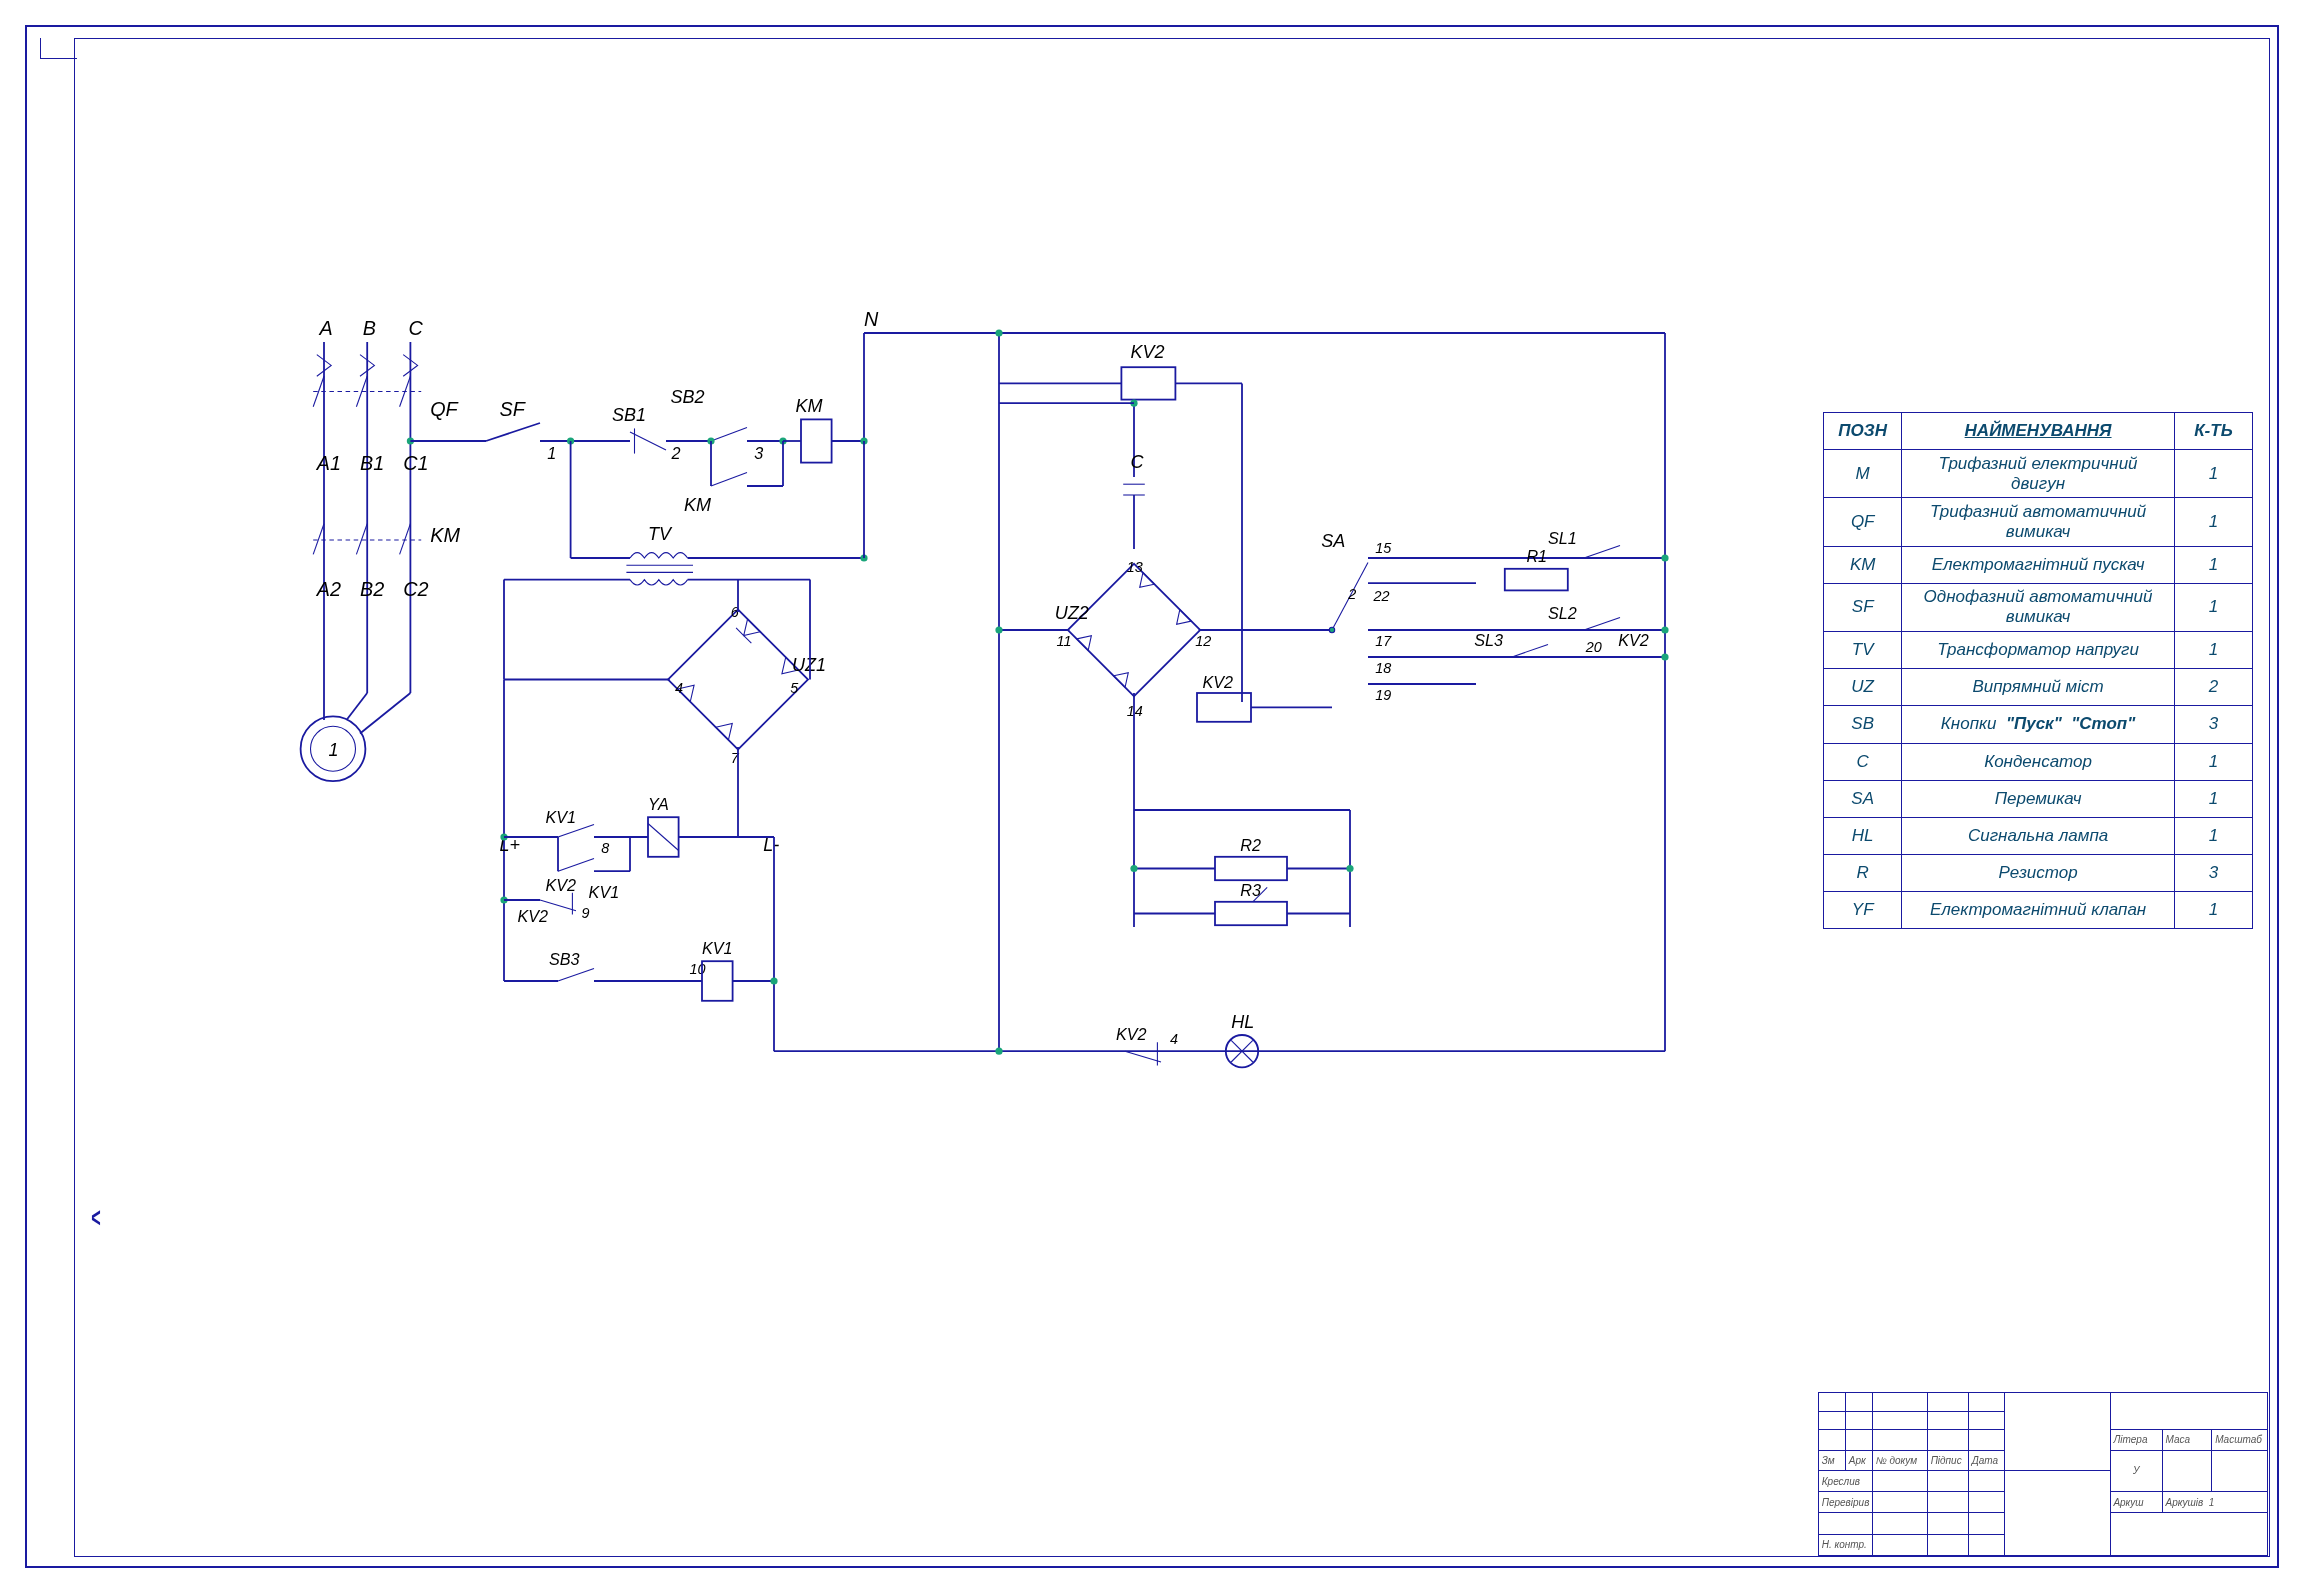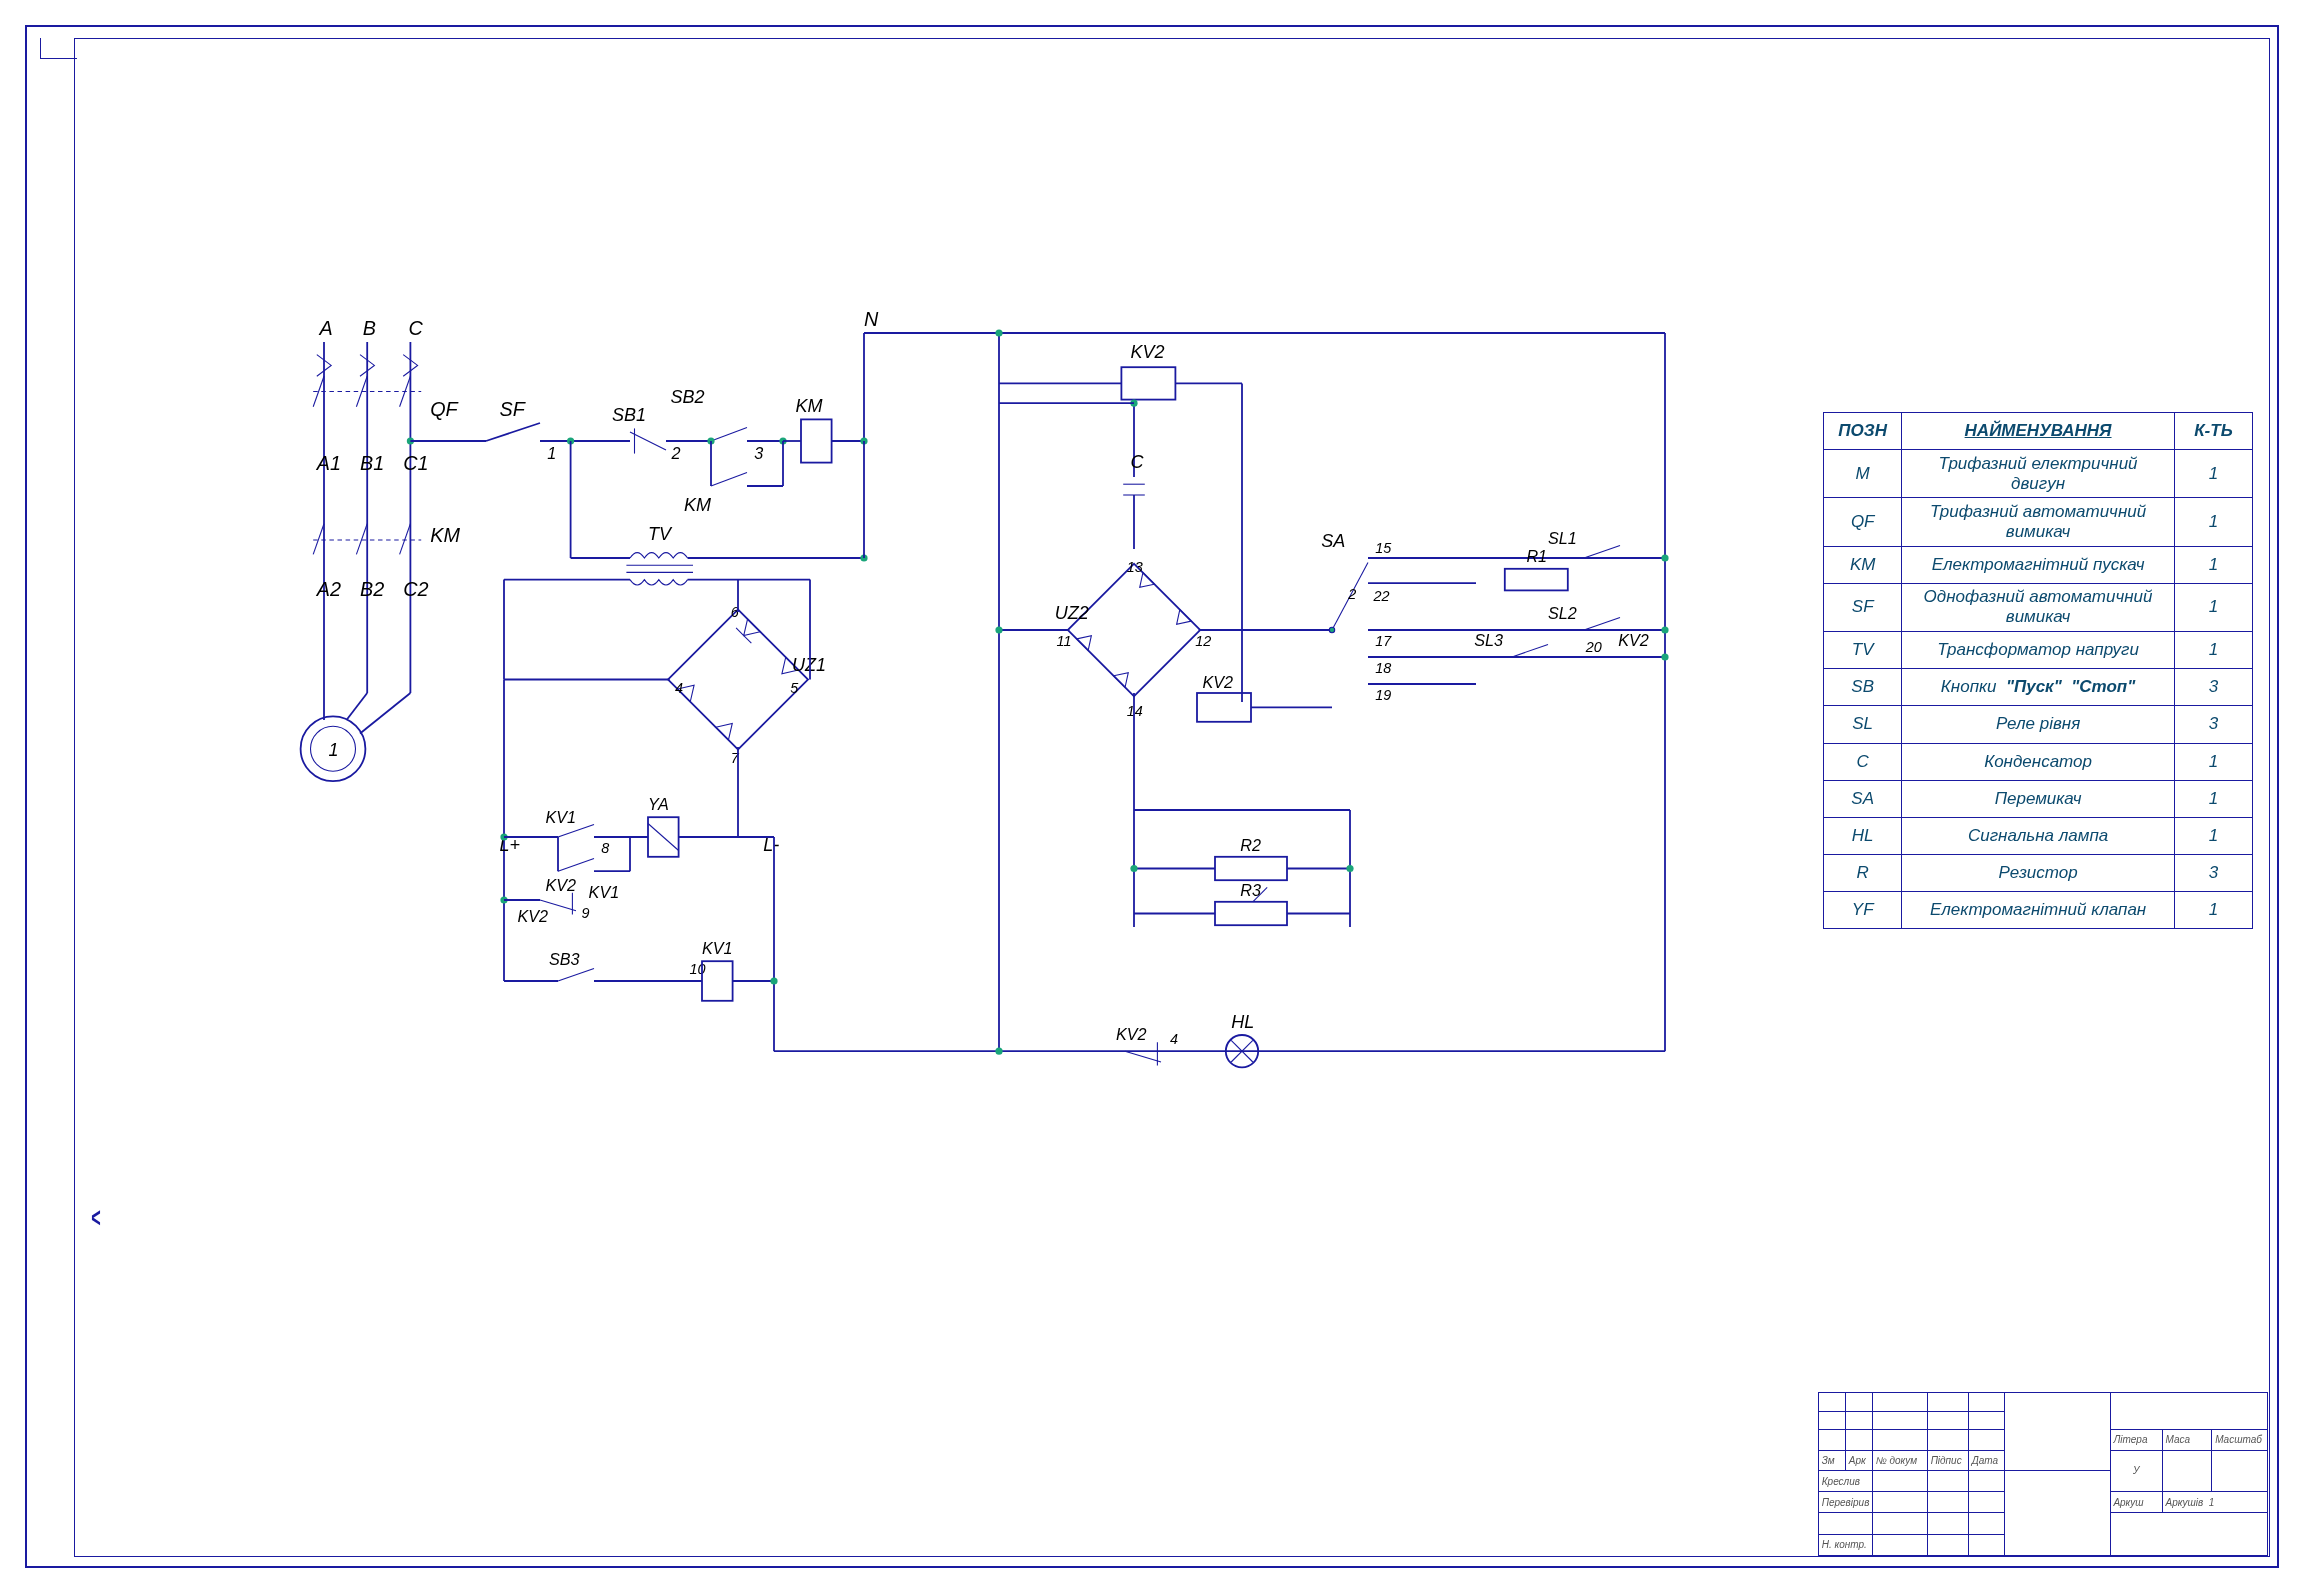--- a/index.html
+++ b/index.html
@@ -408,27 +408,27 @@
           <td style="font-style: italic;">SF</td>
           <td>Однофазний автоматичний вимикач</td>
           <td style="font-style: italic;">1</td>
         </tr>
         <tr>
           <td style="font-style: italic;">TV</td>
           <td>Трансформатор напруги</td>
           <td style="font-style: italic;">1</td>
         </tr>
         <tr>
+          <td style="font-style: italic;">UZ</td>
+          <td>Випрямний міст</td>
+          <td style="font-style: italic;">2</td>
+        </tr>
+        <tr>
           <td style="font-style: italic;">SB</td>
           <td>Кнопки&nbsp;&nbsp;<b>"Пуск"&nbsp;&nbsp;"Стоп"</b></td>
-          <td style="font-style: italic;">3</td>
-        </tr>
-        <tr>
-          <td style="font-style: italic;">SL</td>
-          <td>Реле рівня</td>
           <td style="font-style: italic;">3</td>
         </tr>
         <tr>
           <td style="font-style: italic;">C</td>
           <td>Конденсатор</td>
           <td style="font-style: italic;">1</td>
         </tr>
         <tr>
           <td style="font-style: italic;">SA</td>
           <td>Перемикач</td>

